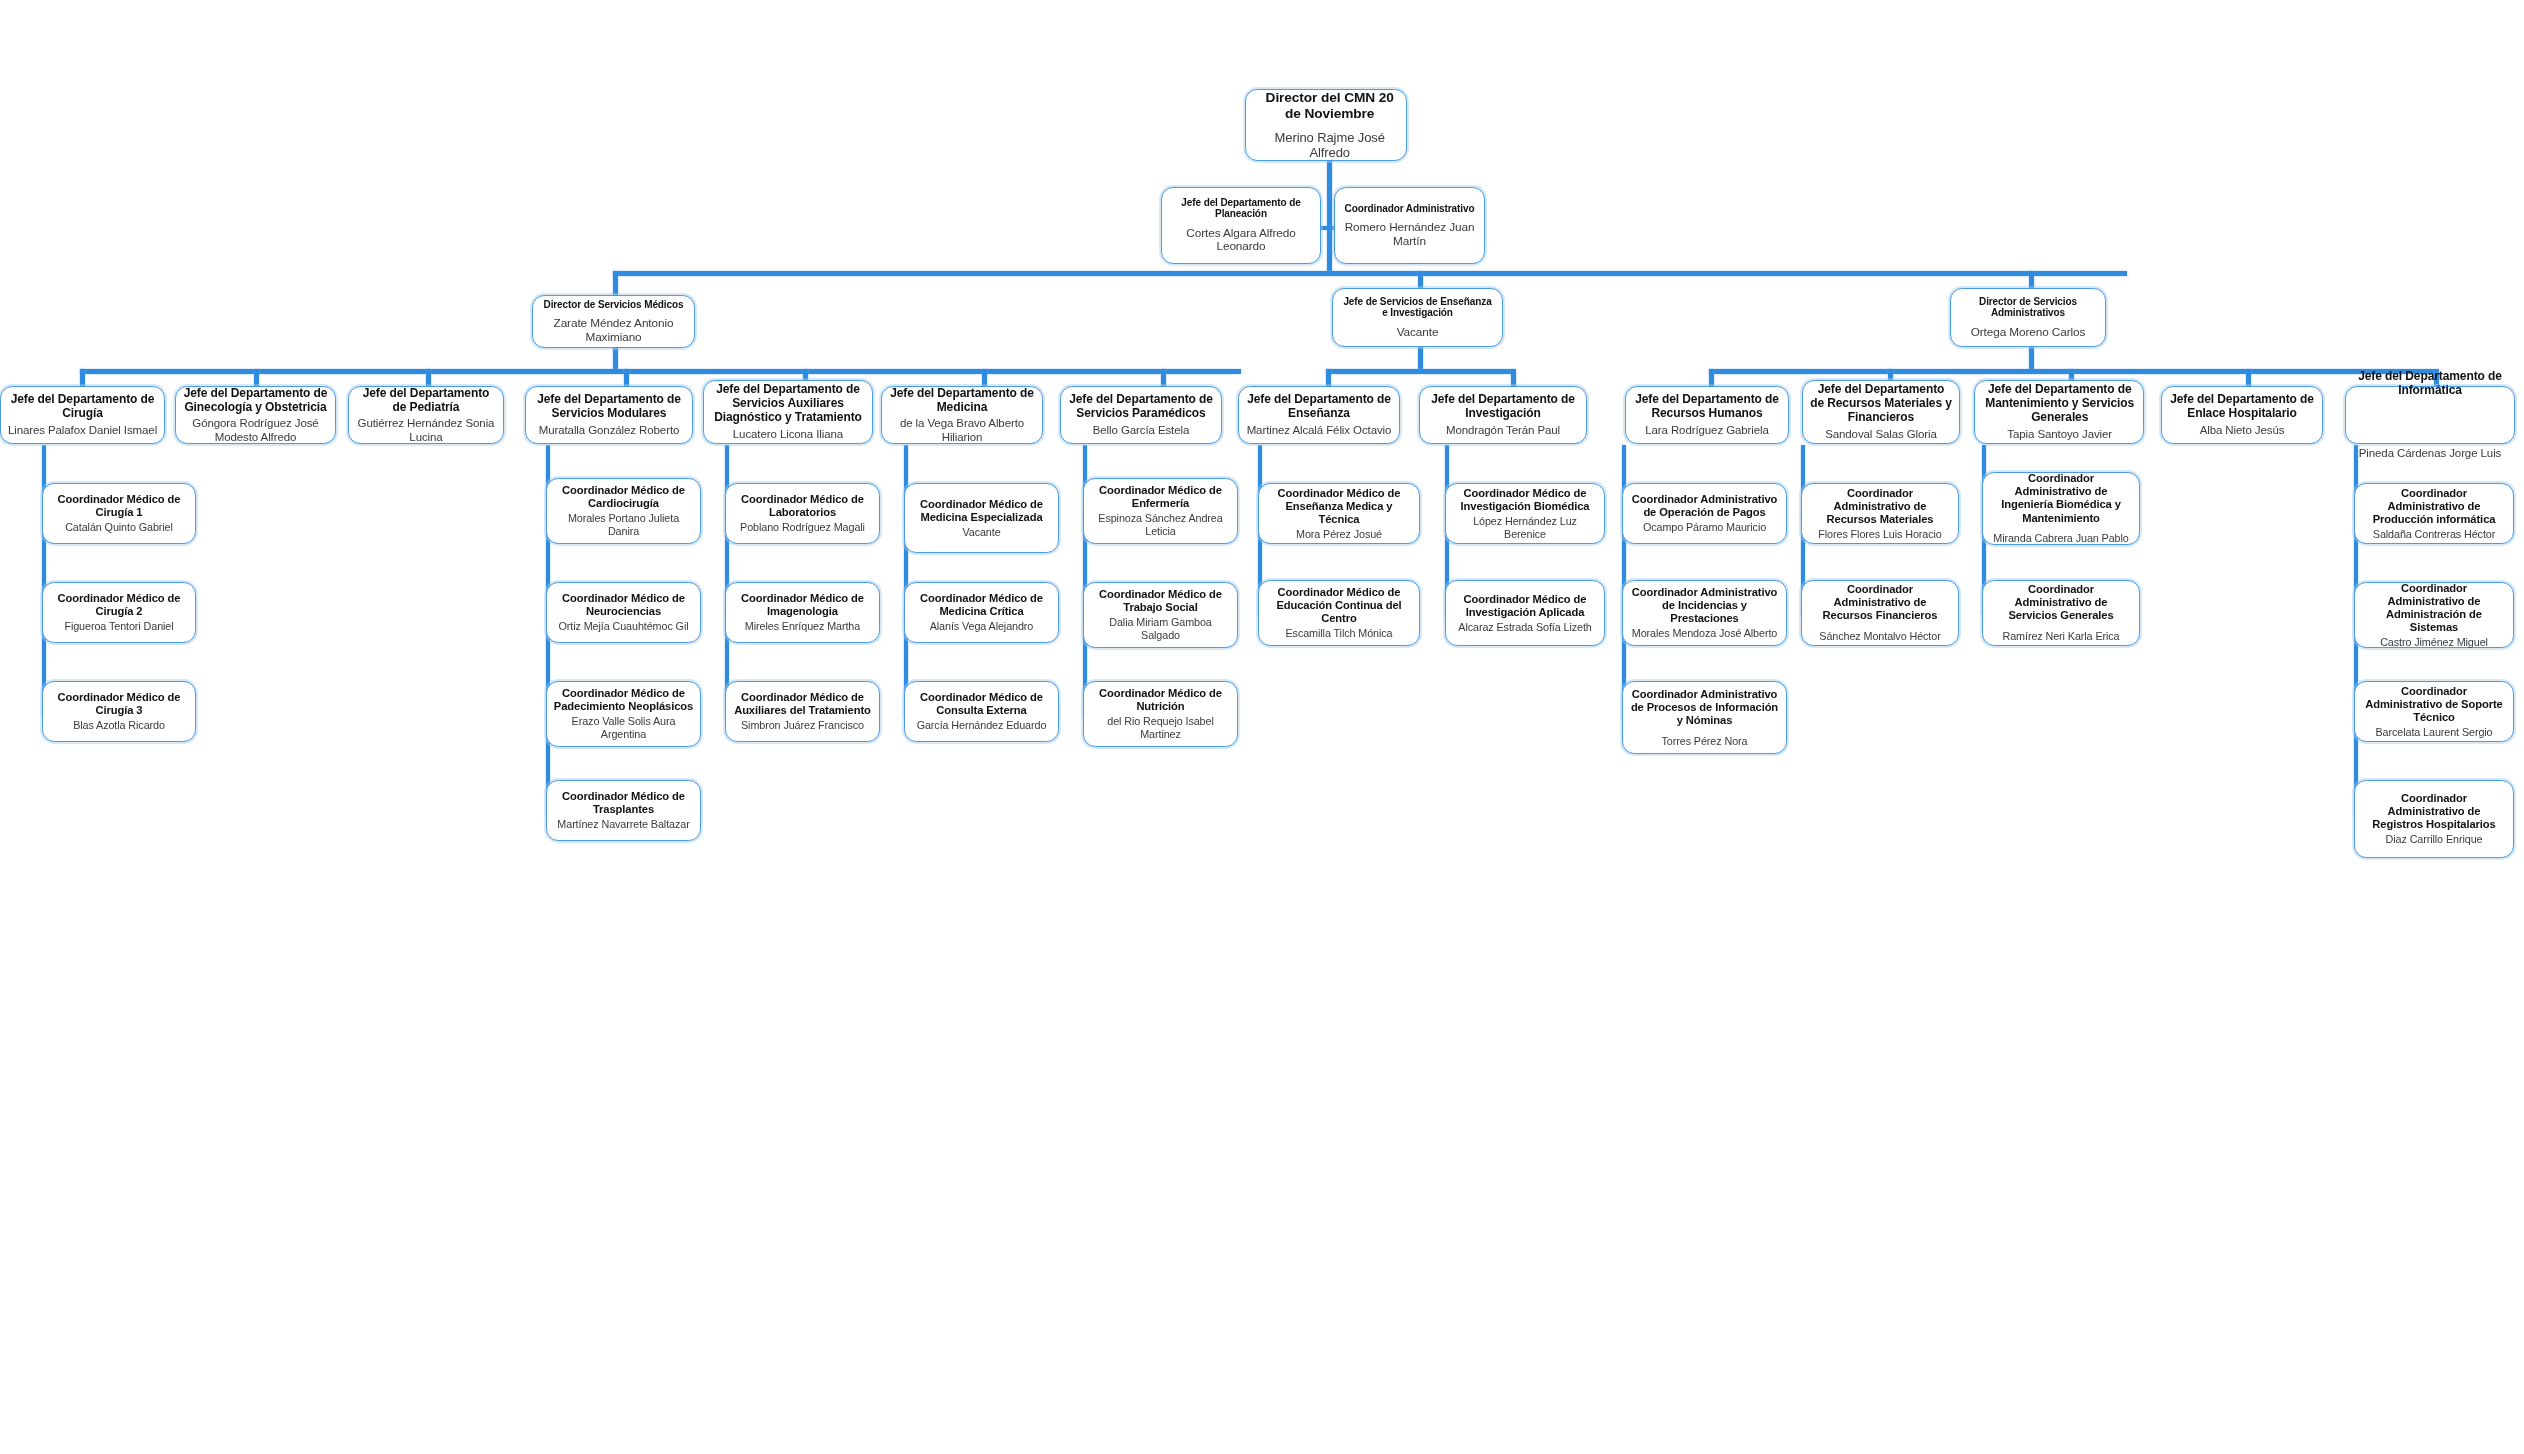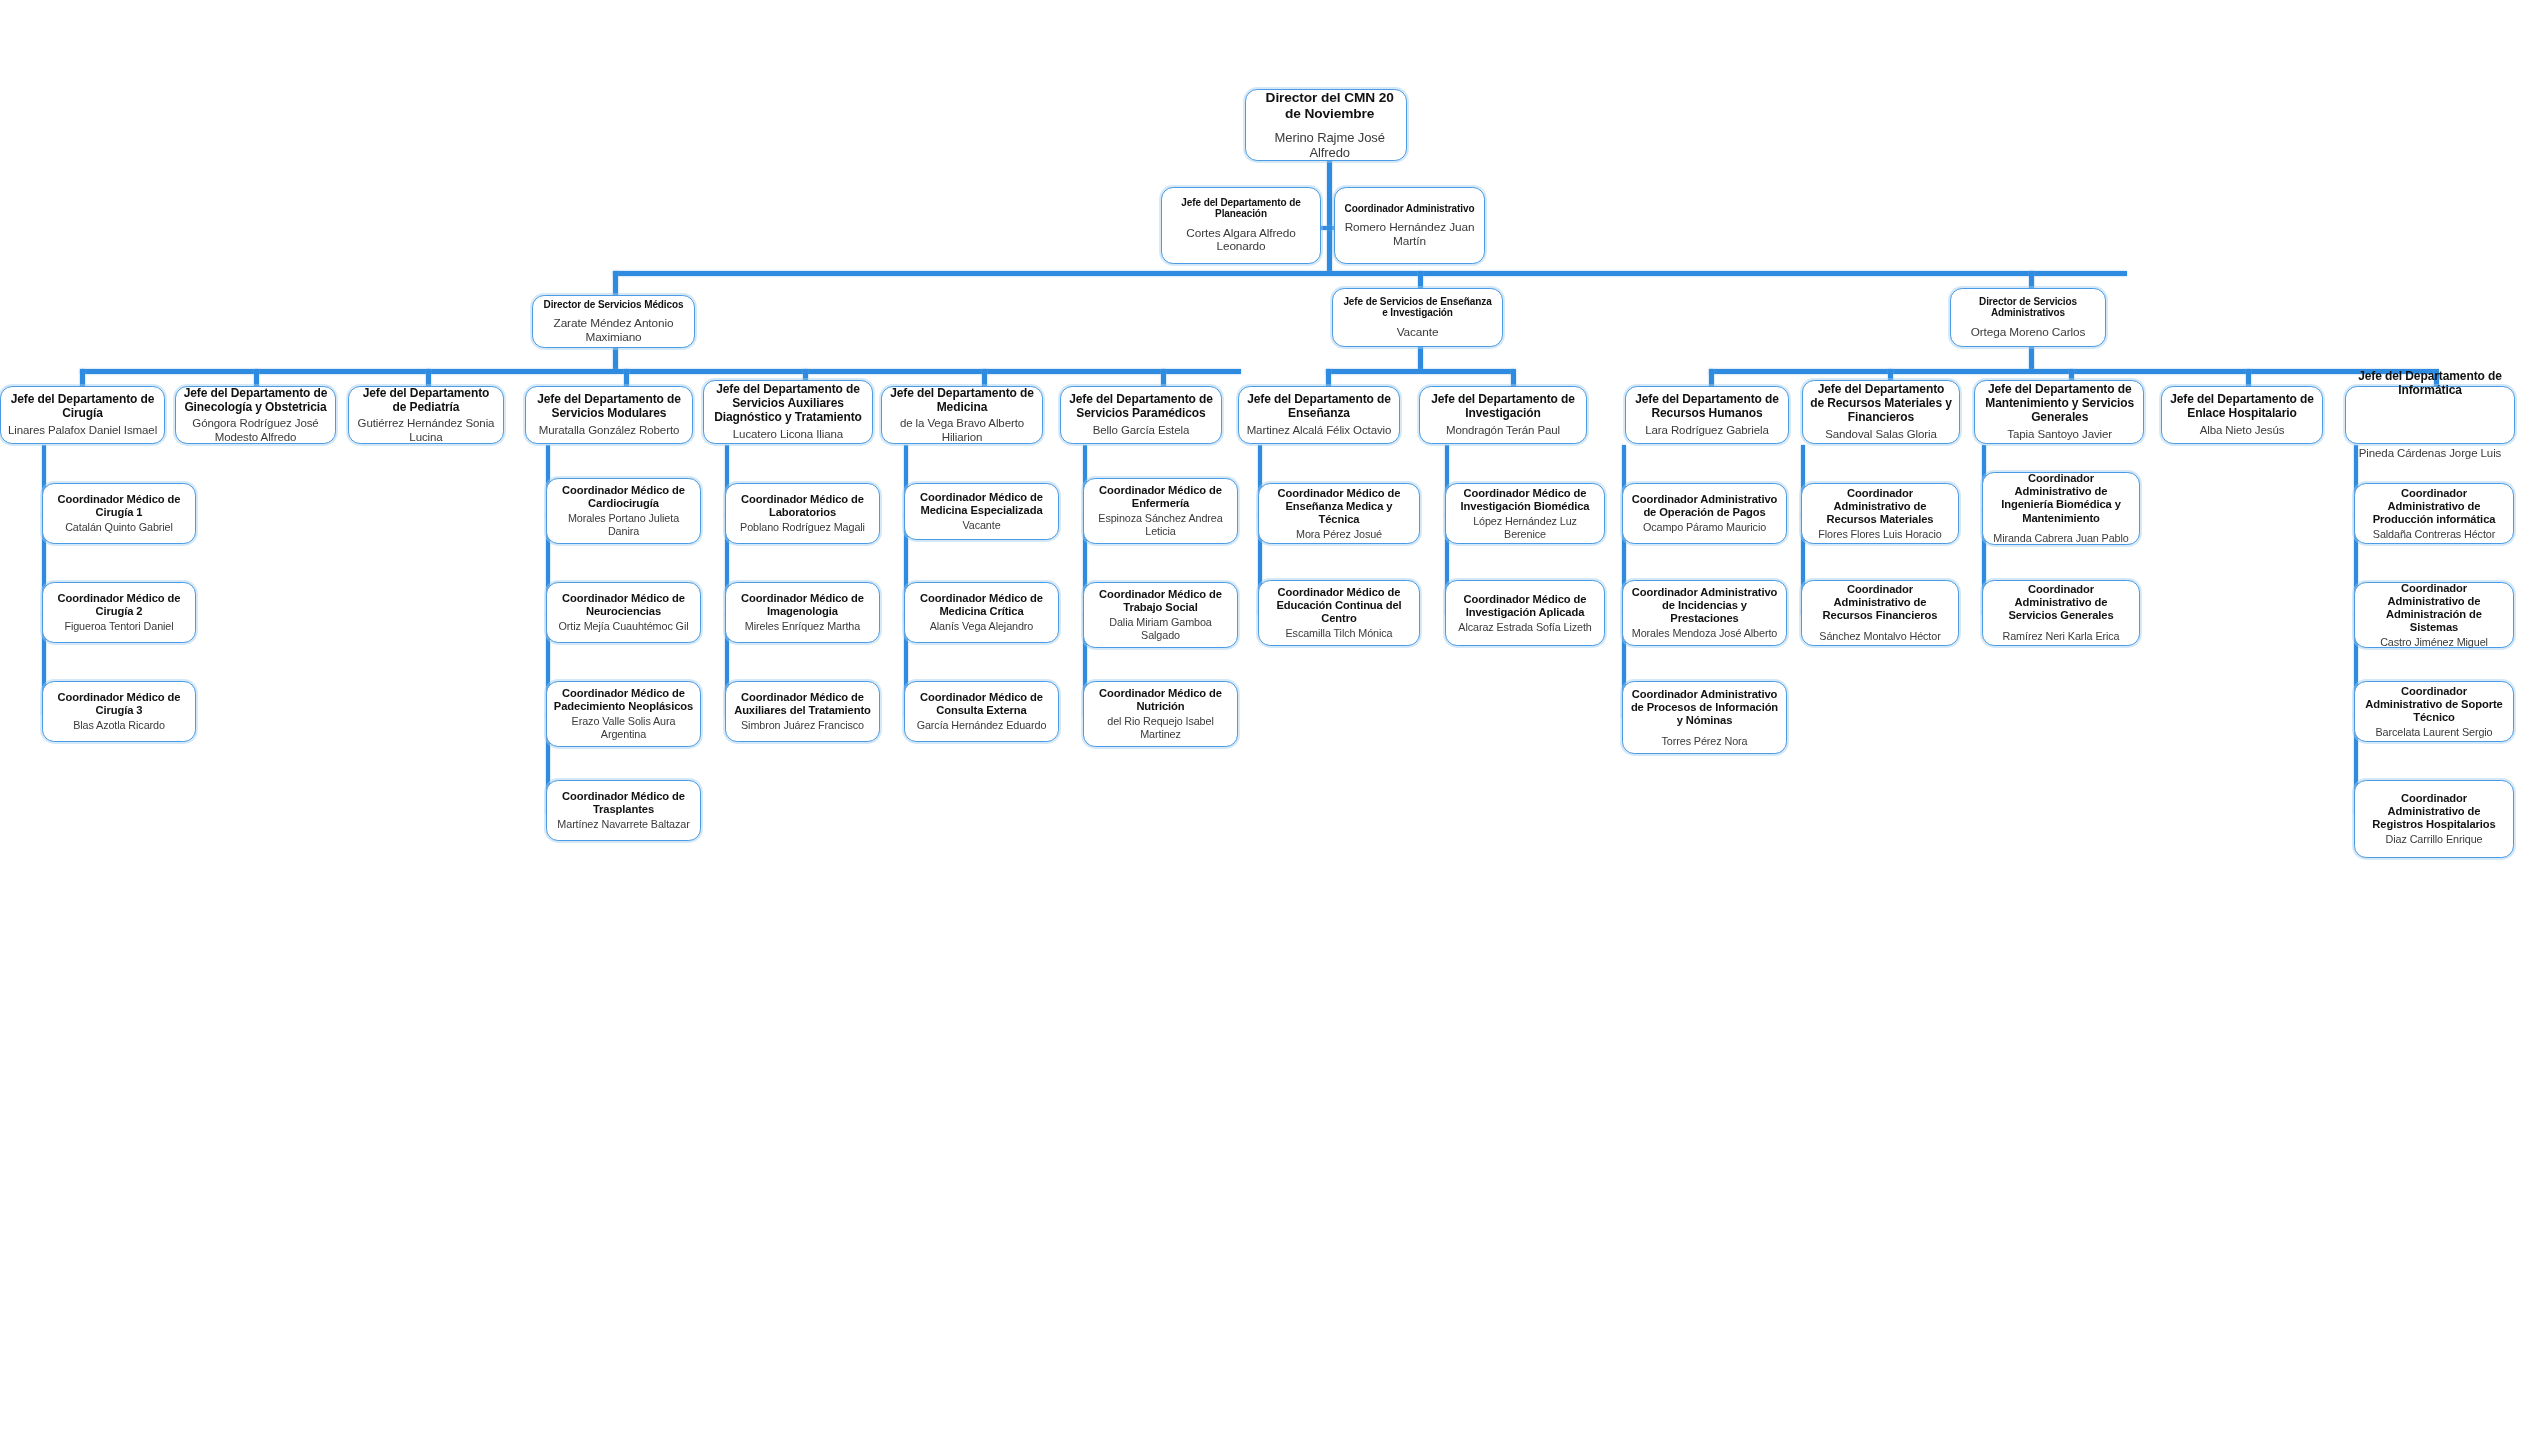--- a/index.html
+++ b/index.html
@@ -278,21 +278,21 @@
   </div>
   <div class="node t-coord" style="left:725px;top:582px;width:155px;height:61px;">
     <div class="ttl">Coordinador Médico de Imagenologia</div>
     <div class="nm">Mireles Enríquez Martha</div>
   </div>
   <div class="node t-coord" style="left:725px;top:681px;width:155px;height:61px;">
     <div class="ttl">Coordinador Médico de Auxiliares del Tratamiento</div>
     <div class="nm">Simbron Juárez Francisco</div>
   </div>
 
-  <div class="node t-coord" style="left:904px;top:483px;width:155px;height:57px;">
+  <div class="node t-coord" style="left:904px;top:483px;width:155px;height:70px;">
     <div class="ttl">Coordinador Médico de Medicina Especializada</div>
     <div class="nm">Vacante</div>
   </div>
   <div class="node t-coord" style="left:904px;top:582px;width:155px;height:61px;">
     <div class="ttl">Coordinador Médico de Medicina Crítica</div>
     <div class="nm">Alanís Vega Alejandro</div>
   </div>
   <div class="node t-coord" style="left:904px;top:681px;width:155px;height:61px;">
     <div class="ttl">Coordinador Médico de Consulta Externa</div>
     <div class="nm">García Hernández Eduardo</div>

